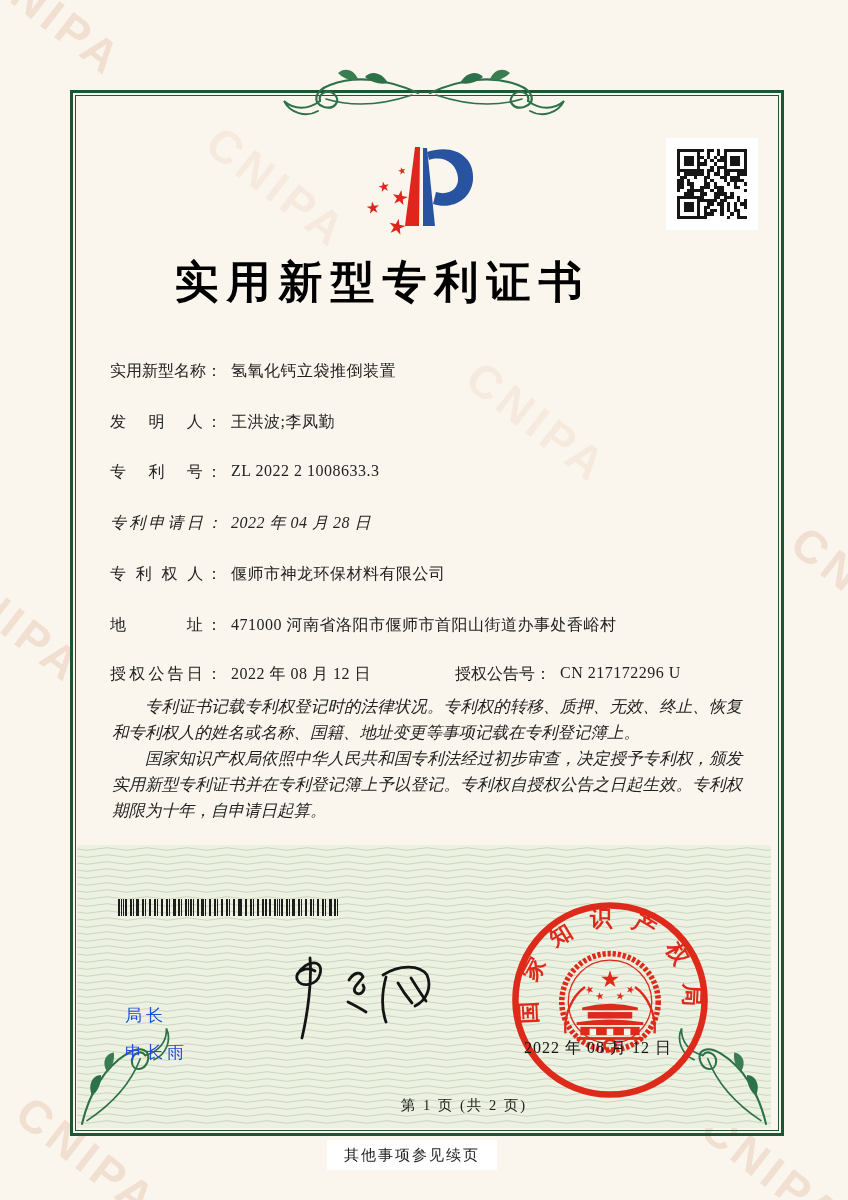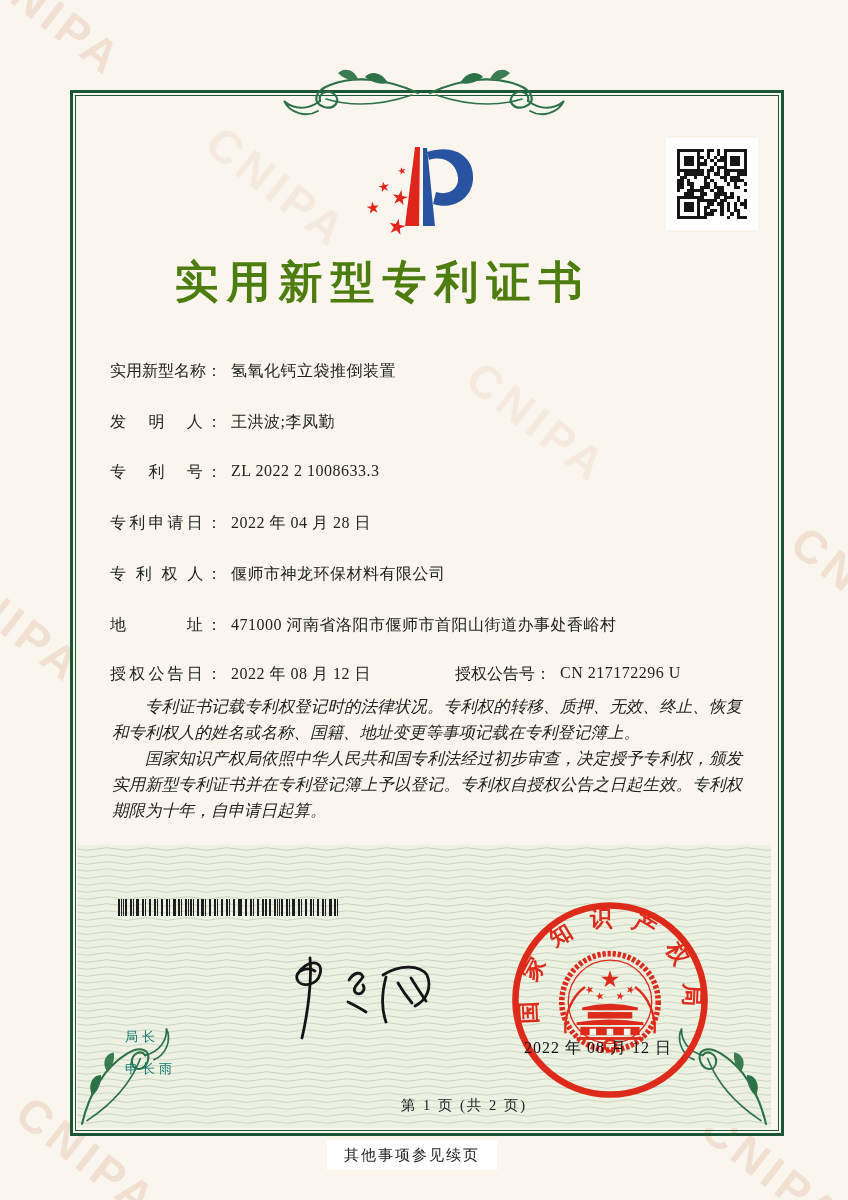--- a/index.html
+++ b/index.html
@@ -15,40 +15,40 @@
   .frame{position:absolute;left:70px;top:90px;width:708px;height:1040px;
          border:3.5px solid #1c5634;}
   .frame-inner{position:absolute;left:2px;top:2px;right:2px;bottom:2px;border:1.3px solid #1c5634;}
   
   .band{position:absolute;left:77px;top:845px;width:694px;height:283px;background:#edf1e2;}
   .band svg{display:block;}
   
   .certno{position:absolute;left:110px;top:147px;font-size:17px;letter-spacing:3px;color:#222;}
   
   .title{position:absolute;left:0;top:253px;width:765px;text-align:center;
-         font-size:44px;font-weight:bold;letter-spacing:8px;color:#4d7c0f;}
+         font-size:44px;font-weight:bold;letter-spacing:8px;color:#000000;}
   
   .qrbox{position:absolute;left:666px;top:138px;width:92px;height:92px;background:#ffffff;}
   .qrbox svg{position:absolute;left:11px;top:11px;}
   
   .field-row{position:absolute;left:110px;font-size:16px;white-space:nowrap;color:#222;}
   .f-label{display:inline-block;width:112px;text-align:justify;text-align-last:justify;
            vertical-align:top;}
   .f-value{margin-left:9px;letter-spacing:.5px;}
   
   .body-text{position:absolute;left:112px;top:694px;width:630px;font-size:16.5px;
              line-height:26px;font-style:italic;color:#222;text-align:justify;}
   .body-text p{margin:0;text-indent:2em;}
   
   .barcode{position:absolute;left:118px;top:899px;width:223px;height:17px;
      background:
        repeating-linear-gradient(90deg,#1d1d1d 0 2px,rgba(0,0,0,0) 2px 3px,#1d1d1d 3px 4px,rgba(0,0,0,0) 4px 7px,#1d1d1d 7px 9px,rgba(0,0,0,0) 9px 12px),
        repeating-linear-gradient(90deg,rgba(0,0,0,0) 0 5px,#1d1d1d 5px 6px,rgba(0,0,0,0) 6px 13px);}
   
-  .director{position:absolute;left:125px;top:1028px;font-size:13px;letter-spacing:4px;color:#0f766e;}
+  .director{position:absolute;left:125px;top:1004px;font-size:17px;letter-spacing:4px;color:#1d4ed8;}
   .director div{margin-bottom:14px;}
   .sig{position:absolute;left:252px;top:950px;}
   
   .seal{position:absolute;left:508px;top:898px;}
   .seal-date{position:absolute;left:524px;top:1038px;width:160px;font-size:16px;
              letter-spacing:1px;color:#151515;white-space:nowrap;}
   
   .pagefoot{position:absolute;left:0;top:1096px;width:848px;text-align:center;
             font-size:14.5px;letter-spacing:2px;color:#222;padding-left:40px;}
   .contbox{position:absolute;left:327px;top:1140px;width:170px;height:30px;background:#ffffff;
@@ -327,21 +327,21 @@
 
   <div class="field-row" style="top:361px;">
     <span class="f-label">实用新型名称：</span><span class="f-value">氢氧化钙立袋推倒装置</span>
   </div>
   <div class="field-row" style="top:412px;">
     <span class="f-label">发　明　人：</span><span class="f-value">王洪波;李凤勤</span>
   </div>
   <div class="field-row" style="top:462px;">
     <span class="f-label">专　利　号：</span><span class="f-value">ZL 2022 2 1008633.3</span>
   </div>
-  <div class="field-row" style="top:513px;">
+  <div class="field-row" style="top:513px;font-style:italic;">
     <span class="f-label">专利申请日：</span><span class="f-value">2022 年 04 月 28 日</span>
   </div>
   <div class="field-row" style="top:564px;">
     <span class="f-label">专 利 权 人：</span><span class="f-value">偃师市神龙环保材料有限公司</span>
   </div>
   <div class="field-row" style="top:615px;">
     <span class="f-label">地　　　址：</span><span class="f-value">471000 河南省洛阳市偃师市首阳山街道办事处香峪村</span>
   </div>
   <div class="field-row" style="top:664px;">
     <span class="f-label">授权公告日：</span><span class="f-value">2022 年 08 月 12 日</span>

